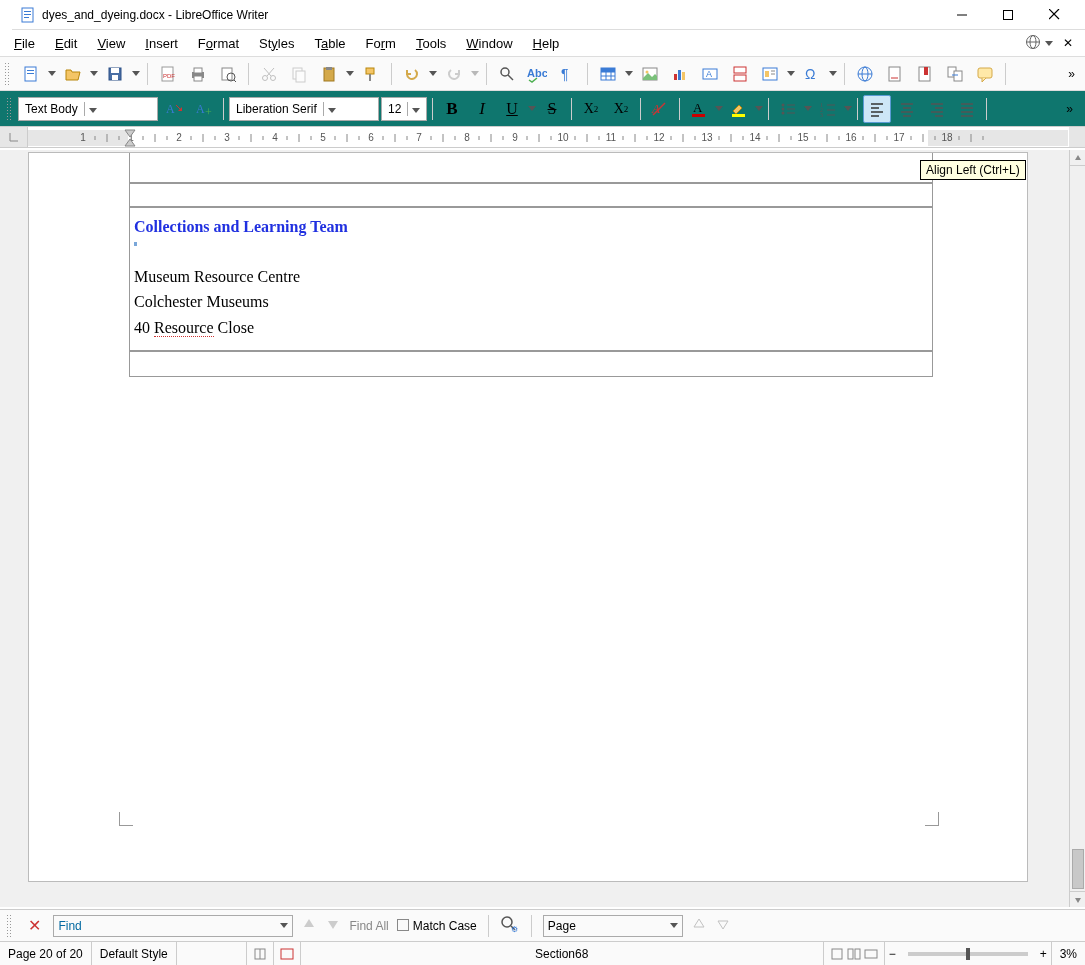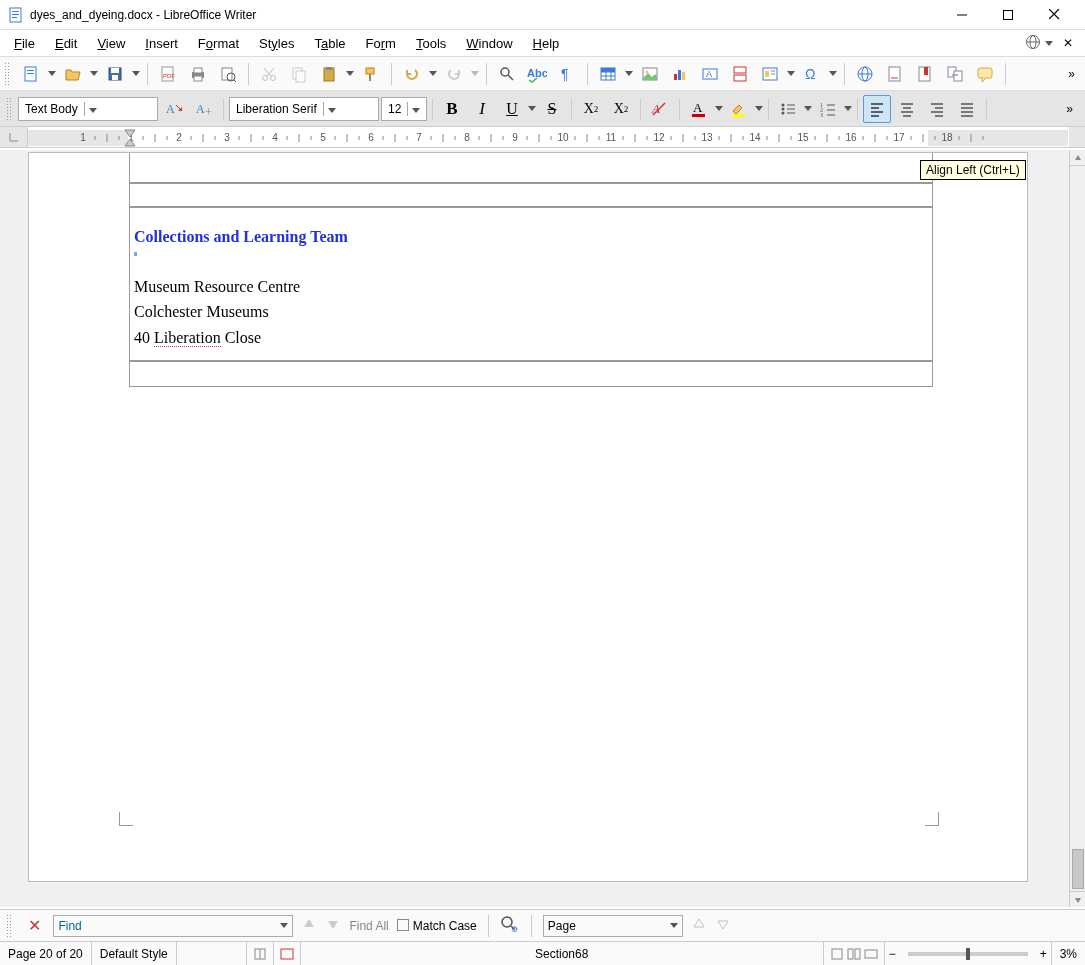--- a/index.html
+++ b/index.html
@@ -1,31 +1,31 @@
 <!DOCTYPE html>
 <html><head>
 <meta charset="utf-8">
 <style>
 * { box-sizing: border-box; margin: 0; padding: 0; }
 body { font-family: "Segoe UI", Tahoma, sans-serif; font-size: 12px; background: #fff; overflow: hidden; width: 1085px; height: 965px; position: relative; }
-.titlebar { height: 30px; display: flex; align-items: center; padding: 0 8px; border-bottom: 1px solid #ddd; }
+.titlebar { height: 30px; display: flex; align-items: center; padding: 0 8px; border-bottom: 1px solid #ddd; margin-left: 12px; }
 .titlebar .doc-icon { width: 16px; height: 16px; margin-right: 6px; }
 .titlebar .title { flex: 1; font-size: 12px; color: #000; }
 .win-controls { display: flex; gap: 0; }
 .win-btn { width: 46px; height: 30px; display: flex; align-items: center; justify-content: center; cursor: pointer; }
 .menubar { height: 26px; display: flex; align-items: center; padding: 0 6px; gap: 4px; }
 .menu-item { padding: 3px 8px; cursor: pointer; font-size: 13px; }
 .menu-item .ul { text-decoration: underline; }
 .menubar-right { margin-left: auto; display: flex; align-items: center; gap: 4px; padding-right: 6px; }
 .toolbar { height: 34px; border-top: 1px solid #ddd; display: flex; align-items: center; padding: 0 4px; gap: 4px; background: #fafafa; }
 .tbtn { width: 26px; height: 26px; display: flex; align-items: center; justify-content: center; cursor: pointer; border-radius: 2px; position: relative; }
 .tbtn svg { pointer-events: none; }
 .tsep { width: 1px; height: 22px; background: #ccc; margin: 0 3px; }
 .darrow { width: 8px; height: 26px; display: flex; align-items: center; justify-content: center; cursor: pointer; }
-.toolbar2 { height: 36px; border-top: 1px solid #ddd; display: flex; align-items: center; padding: 0 6px; gap: 2px; background: #e5e5e5; }
+.toolbar2 { height: 36px; border-top: 1px solid #ddd; display: flex; align-items: center; padding: 0 6px; gap: 2px; background: #0f766e; }
 .combo { height: 24px; border: 1px solid #aaa; background: #fff; display: flex; align-items: center; padding: 0 4px 0 6px; font-size: 12px; }
 .combo .caret { margin-left: 6px; border-left: 1px solid #aaa; padding-left: 4px; }
 .fmt-btn { width: 28px; height: 28px; display: flex; align-items: center; justify-content: center; cursor: pointer; border-radius: 2px; font-family: "Times New Roman", serif; }
 .fmt-btn.active { background: #cde6f7; border: 1px solid #5a9bd5; }
 .ruler-area { height: 22px; background: #f0f0f0; display: flex; border-top: 1px solid #ccc; border-bottom: 1px solid #ccc; }
 .ruler-left { width: 28px; background: #e6e6e6; border-right: 1px solid #ccc; display:flex; align-items:center; justify-content:center; }
 .ruler { flex: 1; position: relative; background: #fff; overflow: hidden; }
 .ruler-scroll { width: 16px; background: #e6e6e6; }
 .workarea { position: absolute; top: 150px; left: 0; right: 16px; bottom: 58px; background: #f0f0f0; overflow: hidden; }
 .page { position: absolute; left: 28px; top: 2px; width: 1000px; height: 730px; background: #fff; border: 1px solid #bbb; }
@@ -542,27 +542,27 @@
       </svg>
   </div>
   <div class="ruler-scroll"></div>
 </div>
 
 <div class="workarea">
   <div class="page">
     <div class="doc-table">
       <div class="doc-cell" style="height:30px;border-top:none"></div>
       <div class="doc-cell" style="height:24px"></div>
-      <div class="doc-cell" style="padding:16px 4px 10px 4px">
+      <div class="doc-cell" style="padding:6px 4px 10px 4px">
         <div style="color:#2030e0;font-weight:bold;font-size:16px">Collections and Learning Team</div>
         <div style="height:4px;width:3px;background:#7aa7d9;margin-top:2px"></div>
         <div style="height:18px"></div>
         <div>Museum Resource Centre</div>
         <div>Colchester Museums</div>
-        <div>40 <span style="border-bottom:1px dotted #c33">Liberation</span> Close</div>
+        <div>40 <span style="border-bottom:1px dotted #c33">Resource</span> Close</div>
       </div>
       <div class="doc-cell" style="height:26px"></div>
     </div>
     <div class="page-corner bl"></div>
     <div class="page-corner br"></div>
   </div>
 </div>
 
 <div class="tooltip" style="top:160px; left:920px">
   <span>Align Left (Ctrl+L)</span>

